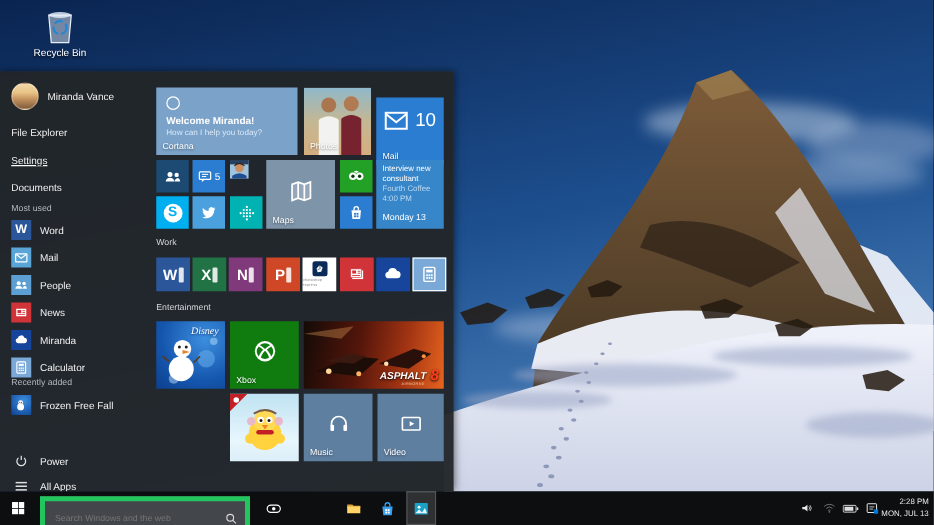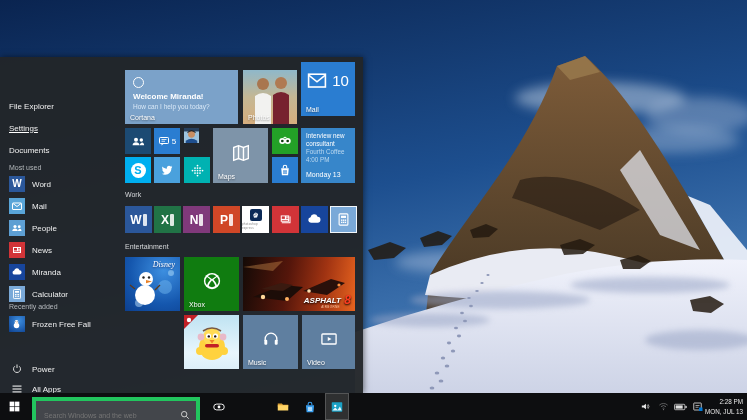--- a/index.html
+++ b/index.html
@@ -155,24 +155,38 @@
         <ellipse cx="465" cy="321" rx="2" ry="1.3"></ellipse>
       <ellipse cx="462" cy="313" rx="1.9" ry="1.2"></ellipse>
         <ellipse cx="471" cy="306" rx="1.9" ry="1.2"></ellipse>
       <ellipse cx="469" cy="298" rx="1.8" ry="1.1"></ellipse>
         <ellipse cx="477" cy="291" rx="1.8" ry="1.1"></ellipse>
       <ellipse cx="482" cy="283" rx="1.7" ry="1.1"></ellipse>
         <ellipse cx="488" cy="275" rx="1.6" ry="1"></ellipse>
     </g>
   </svg>
 
+  <div class="desktop-icon">
+    <div style="display:flex;justify-content:center;">
+      <svg width="26" height="30" viewBox="0 0 26 30">
+        <path d="M4 6 L22 6 L20 28 L6 28 Z" fill="rgba(200,214,228,.55)" stroke="#e6eef6" stroke-width="1"></path>
+        <ellipse cx="13" cy="6" rx="9" ry="2.4" fill="rgba(230,240,250,.8)"></ellipse>
+        <circle cx="13" cy="16" r="5.2" fill="none" stroke="#1e88d8" stroke-width="1.6" stroke-dasharray="7 2.6"></circle>
+      </svg>
+    </div>
+    <div class="lbl">Recycle Bin</div>
+  </div>
 
   <div id="start-menu">
 
     <div id="sidebar">
+      <div class="side-row" style="top:8px;height:24px;">
+        <span class="avatar"></span>
+        <span class="txt">Miranda Vance</span>
+      </div>
       <div class="side-row" style="top:40px;">
         <span class="txt">File Explorer</span>
       </div>
       <div class="side-row" style="top:62px;text-decoration:underline;">
         <span class="txt">Settings</span>
       </div>
       <div class="side-row" style="top:84px;">
         <span class="txt">Documents</span>
       </div>
 
@@ -294,21 +308,21 @@
           </defs>
         <rect width="54" height="54" fill="url(#beach)"></rect>
         <circle cx="20" cy="14" r="6" fill="#a9764f"></circle>
           <path d="M12 54 L12 26 Q20 20 28 26 L28 54 Z" fill="#f2f2f0"></path>
         <circle cx="38" cy="13" r="6" fill="#b07a52"></circle>
           <path d="M30 54 L30 25 Q38 19 46 25 L46 54 Z" fill="#77222f"></path>
       </svg>
       <span class="t-label">Photos</span>
     </div>
 
-    <div id="tile-mail" class="tile" style="left: 301px; top: 5px; width: 54px; height: 54px; background-color: rgb(42, 125, 209); padding-left: 44px;">
+    <div id="tile-mail" class="tile" style="left: 301px; top: 21px; width: 54px; height: 54px; background-color: rgb(42, 125, 209); padding-left: 44px;">
       <div class="row">
         <svg viewBox="0 0 24 20">
             <rect x="1.5" y="1.5" width="21" height="16" fill="none" stroke="#fff" stroke-width="2"></rect>
             <path d="M2 3l10 8 10-8" fill="none" stroke="#fff" stroke-width="2"></path>
           </svg>
         <span class="cnt">10</span>
       </div>
       <span class="t-label">Mail</span>
     </div>
 

